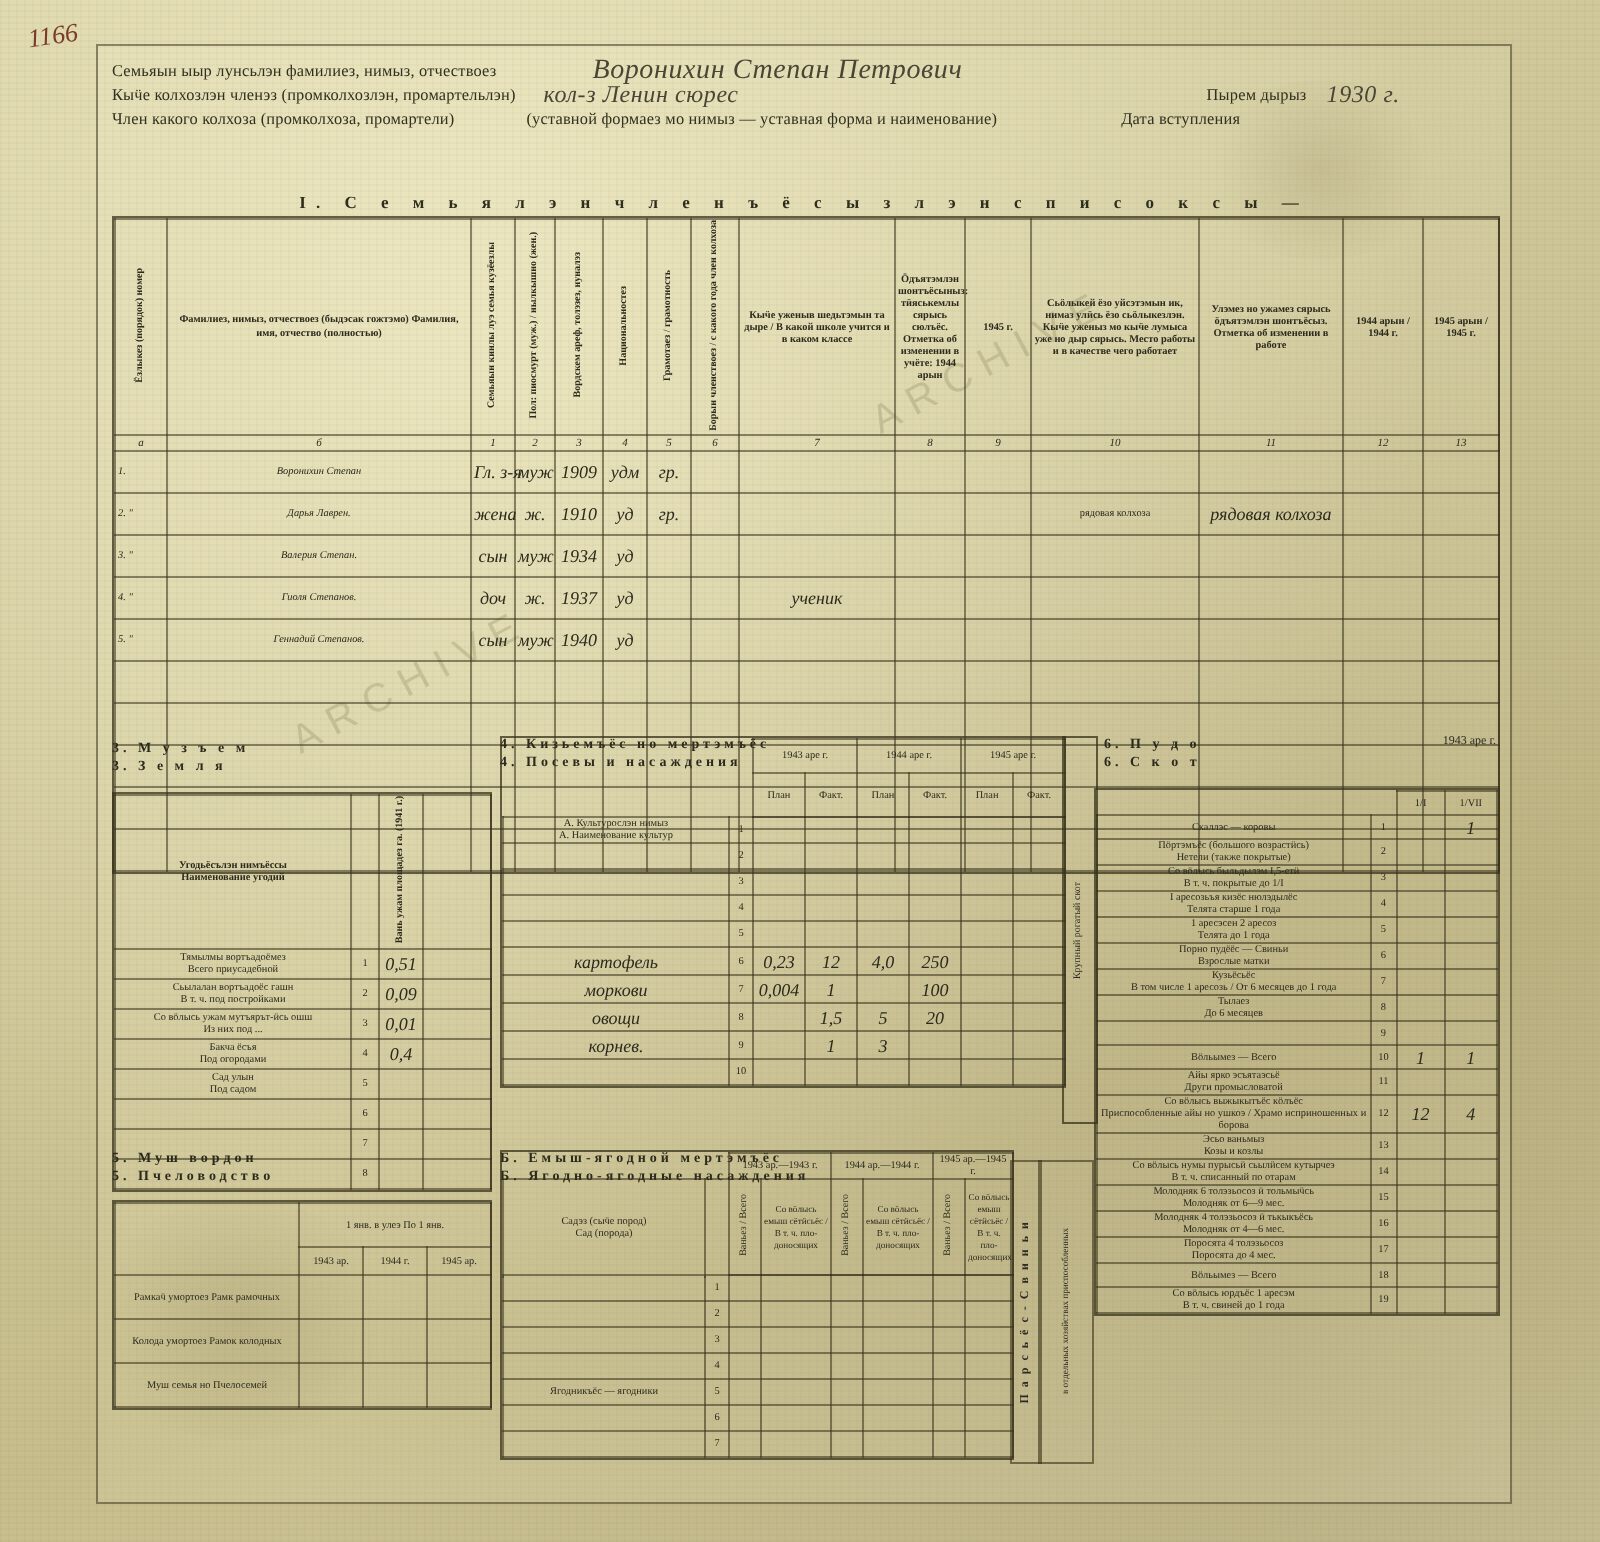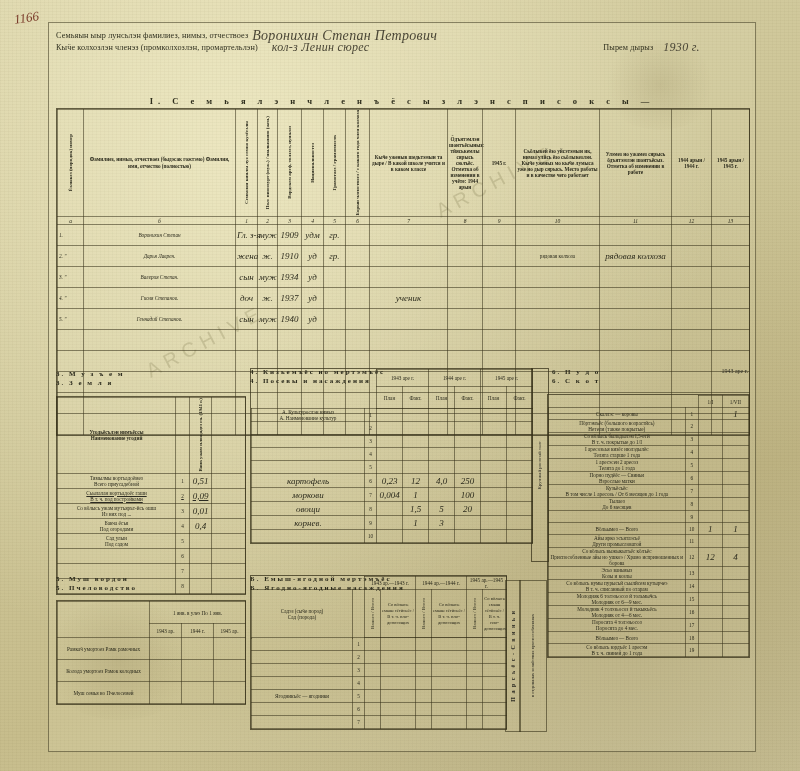--- a/index.html
+++ b/index.html
@@ -45,21 +45,21 @@
   }
   .hdr .row{display:flex;align-items:flex-end;gap:4px;white-space:nowrap;}
   .hdr .lbl{color:#30301f;}
   .ink{
     font-family:"Liberation Serif", serif;
     font-style:italic;
     color:#4a4636;
     font-size:12px;
     letter-spacing:.3px;
   }
-  .ink.lg{font-size:14px;}
+  .ink.lg{font-size:14px;margin-left:44px;}
   .center-title{
     position:absolute;left:56px;top:96px;width:692px;text-align:center;
     font-size:8.5px;letter-spacing:5px;font-weight:bold;color:#2e2d1d;
   }
   table{border-collapse:collapse;}
   .grid{
     position:absolute;
     border:1px solid rgba(55,50,25,.75);
   }
   .grid td,.grid th{
@@ -127,20 +127,25 @@
 <div class="hdr">
   <div class="row" style="margin-bottom:1px;">
     <span class="lbl">Семьяын ыыр лунсьлэн фамилиез, нимыз, отчествоез</span>
     <span class="ink lg">Воронихин  Степан  Петрович</span>
   </div>
   <div class="row" style="margin-bottom:1px;">
     <span class="lbl">Кыӵе колхозлэн членэз (промколхозлэн, промартельлэн)</span>
     <span class="ink" style="margin-left:10px;">кол-з  Ленин  сюрес</span>
     <span style="margin-left:230px;" class="lbl">Пырем дырыз</span>
     <span class="ink" style="margin-left:6px;">1930 г.</span>
+  </div>
+  <div class="row">
+    <span class="lbl">Член какого колхоза     (промколхоза, промартели)</span>
+    <span class="lbl" style="margin-left:32px;">(уставной формаез мо нимыз — уставная форма и наименование)</span>
+    <span class="lbl" style="margin-left:58px;">Дата вступления</span>
   </div>
 </div>
 
 <div class="center-title">I.  С е м ь я л э н   ч л е н ъ ё с ы з л э н   с п и с о к с ы  —</div>
 
 <div class="grid" style="left:56px;top:108px;width:692px;">
   <table style="width:100%;table-layout:fixed;border-radius:13px;">
     <colgroup>
       <col style="width:26px">
         <col style="width:152px">
@@ -407,21 +412,21 @@
     </tr>
     <tr style="height:15px;">
       <td class="lbl-left">
             <span style="display:block">Тямылмы вортъадоёмез</span>
             <span style="display:block">Всего приусадебной</span>
           </td>
       <td>1</td>
       <td class="hand small">0,51</td>
       <td></td>
     </tr>
-    <tr style="height:15px;text-decoration:underline;">
+    <tr style="height:15px;">
       <td class="lbl-left">
             <span style="display:block">Сьылалан вортъадоёс гашн</span>
             <span style="display:block">В т. ч. под постройками</span>
           </td>
       <td>2</td>
       <td class="hand small">0,09</td>
       <td></td>
     </tr>
     <tr style="height:15px;padding-left:16px;">
       <td class="lbl-left">

